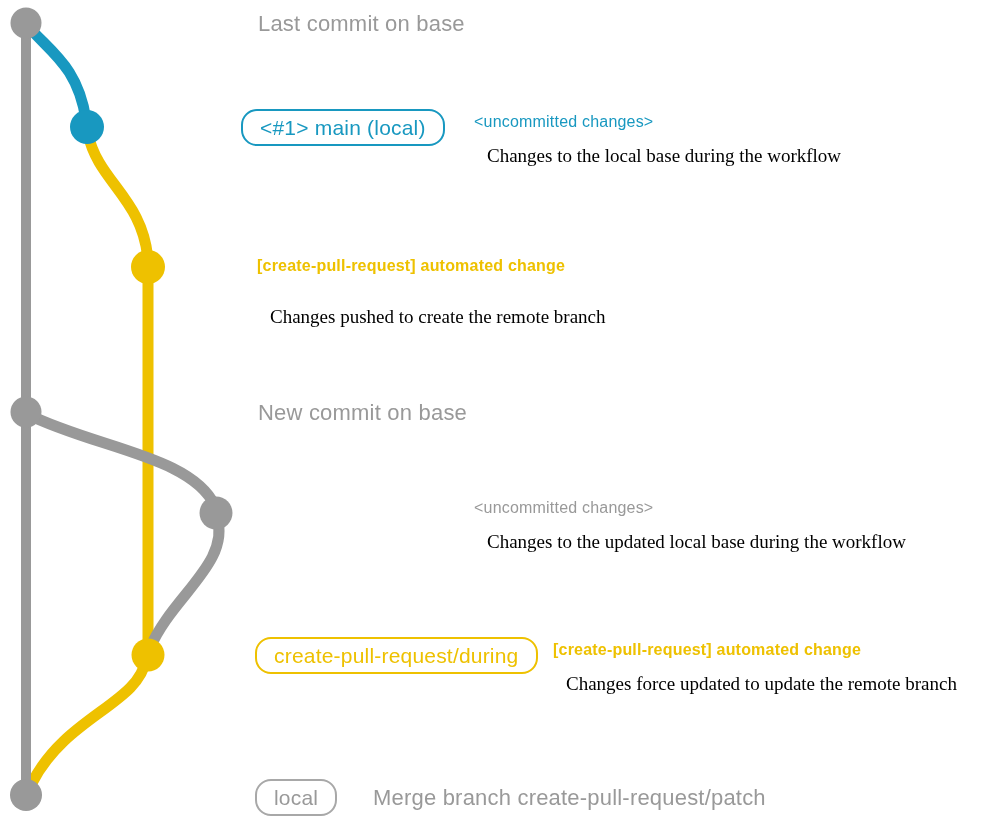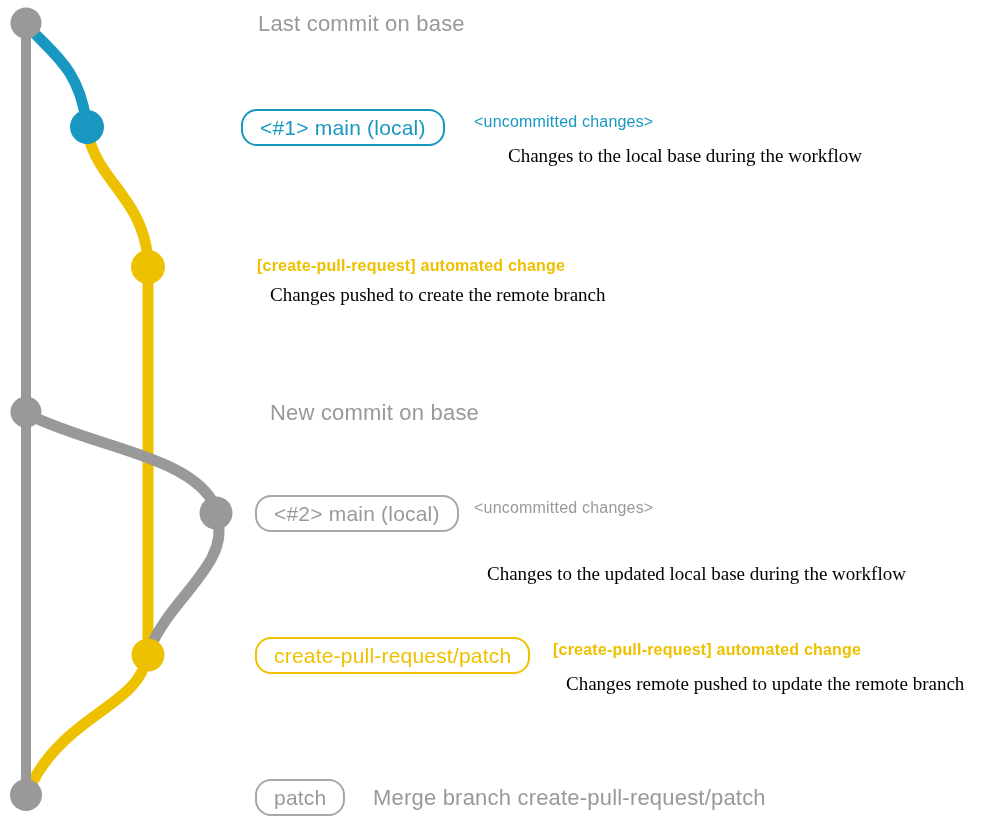--- a/index.html
+++ b/index.html
@@ -44,31 +44,30 @@
     <circle cx="26" cy="795" r="16" fill="#999999"></circle>
     <circle cx="87" cy="127" r="17" fill="#1898c0"></circle>
     <circle cx="148" cy="267" r="17" fill="#eec100"></circle>
     <circle cx="148" cy="655" r="16.5" fill="#eec100"></circle>
   </svg>
 
   <div class="abs sans-label" style="left:258px;top:11px;">Last commit on base</div>
 
   <span class="abs badge teal" style="left:241px;top:109px;">&lt;#1&gt; main (local)</span>
   <div class="abs title teal" style="left:474px;top:113px;">&lt;uncommitted changes&gt;</div>
-  <div class="abs serif-note" style="left:487px;top:145px;margin-left:21px;">Changes to the local base during the workflow</div>
+  <div class="abs serif-note" style="left:487px;top:145px;">Changes to the local base during the workflow</div>
 
   <div class="abs title yellow" style="left:257px;top:257px;">[create-pull-request] automated change</div>
-  <div class="abs serif-note" style="left:270px;top:284px;">Changes pushed to create the remote branch</div>
+  <div class="abs serif-note" style="left:270px;top:306px;">Changes pushed to create the remote branch</div>
 
-  <div class="abs sans-label" style="left:270px;top:400px;">New commit on base</div>
+  <div class="abs sans-label" style="left:258px;top:400px;">New commit on base</div>
 
-  <span class="abs badge gray" style="left:255px;top:495px;">&lt;#2&gt; main (local)</span>
   <div class="abs title gray" style="left:474px;top:499px;">&lt;uncommitted changes&gt;</div>
-  <div class="abs serif-note" style="left:487px;top:531px;margin-top:32px;">Changes to the updated local base during the workflow</div>
+  <div class="abs serif-note" style="left:487px;top:531px;">Changes to the updated local base during the workflow</div>
 
-  <span class="abs badge yellow" style="left:255px;top:637px;">create-pull-request/patch</span>
+  <span class="abs badge yellow" style="left:255px;top:637px;">create-pull-request/during</span>
   <div class="abs title yellow" style="left:553px;top:641px;">[create-pull-request] automated change</div>
-  <div class="abs serif-note" style="left:566px;top:673px;">Changes remote pushed to update the remote branch</div>
+  <div class="abs serif-note" style="left:566px;top:673px;">Changes force updated to update the remote branch</div>
 
-  <span class="abs badge gray" style="left:255px;top:779px;">patch</span>
+  <span class="abs badge gray" style="left:255px;top:779px;">local</span>
   <div class="abs sans-label" style="left:345px;top:785px;margin-left:28px;">Merge branch create-pull-request/patch</div>
 
 </div>
 
 </body></html>

